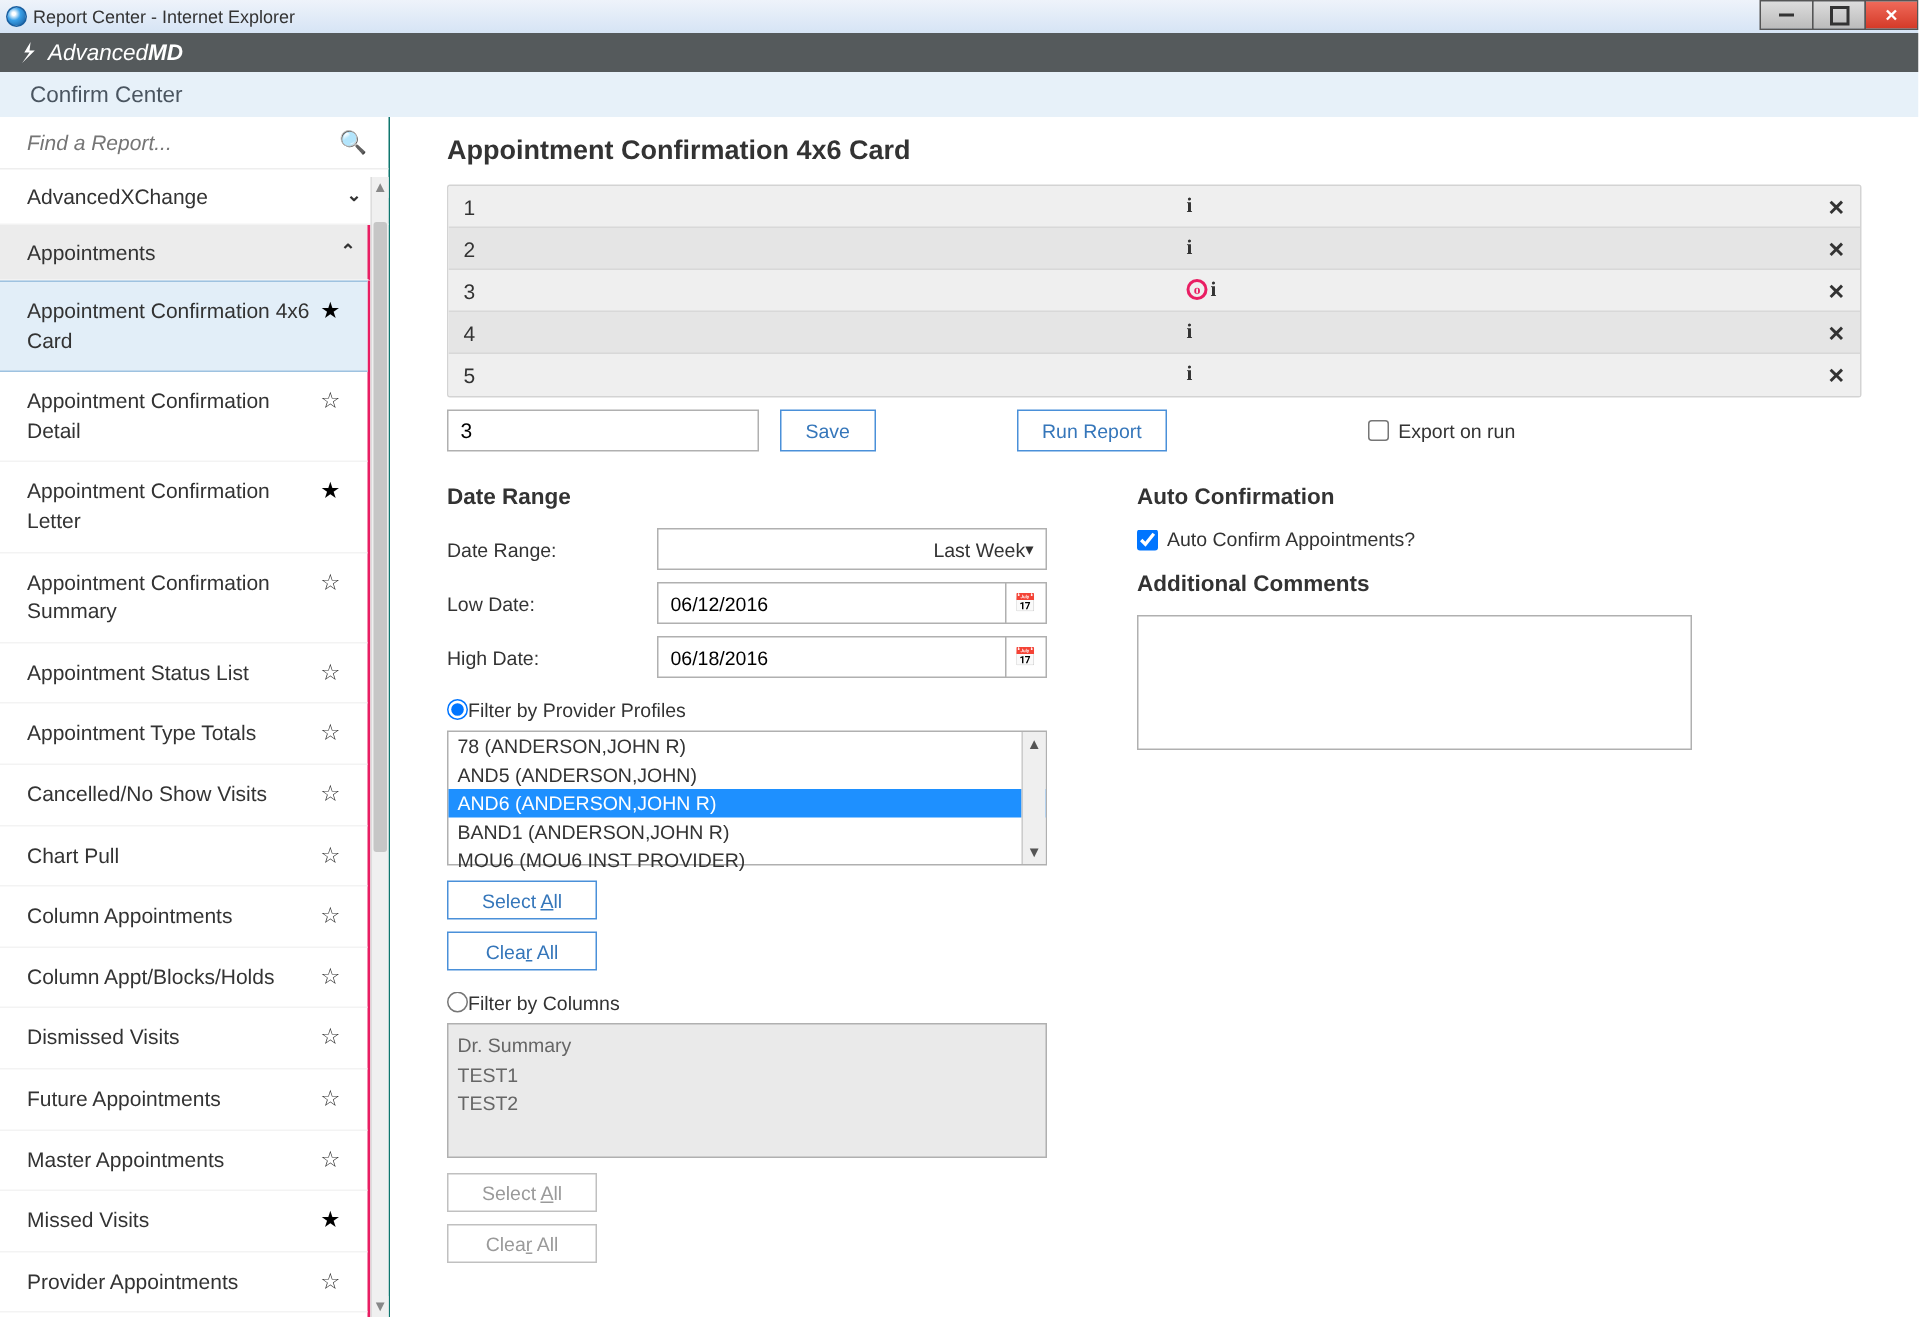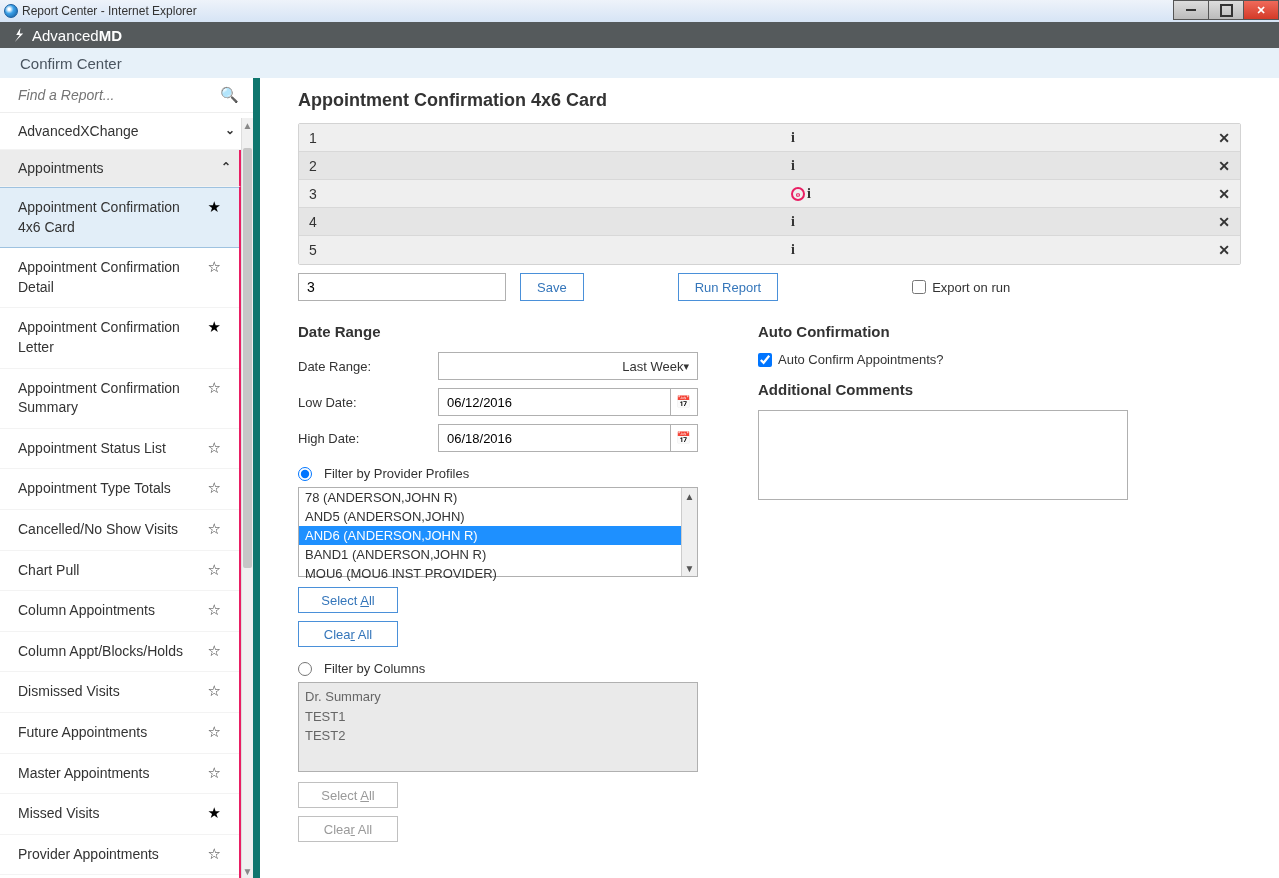--- a/index.html
+++ b/index.html
@@ -10,32 +10,32 @@
 .titlebar-left { display: flex; align-items: center; gap: 4px; padding-left: 4px; }
 .ie-icon { width: 14px; height: 14px; border-radius: 50%; background: radial-gradient(circle at 35% 35%, #fff 10%, #3aa0e8 40%, #1a5fa0 90%); border:1px solid #1a5fa0; }
 .win-btns { display:flex; height:100%; }
 .win-btn { width:36px; height:20px; border:1px solid #555; display:flex;align-items:center;justify-content:center; font-weight:bold; font-size:11px; background:linear-gradient(#ddd,#bbb); color:#333; margin-left:-1px;}
 .win-btn.close { background:linear-gradient(#ef6a5a,#d43a28); color:#fff;}
 .win-btn.max::after{content:"";width:9px;height:9px;border:2px solid #333;}
 .win-btn.min::after{content:"";width:10px;height:2px;background:#333;display:block;}
 
 
 .brandbar { height:26px; background:#555a5c; color:#fff; display:flex; align-items:center; padding-left:12px; font-size:15px;}
-.brand-logo { display:flex; align-items:center; gap:6px;}
+.brand-logo { display:flex; align-items:center; gap:6px;font-style:italic;}
 .brand-bolt { width:14px; height:14px; background:#fff; clip-path:polygon(60% 0,30% 50%,55% 50%,20% 100%,80% 40%,55% 40%);}
 .brand-logo b { font-weight:bold; }
 
 
 .subheader { height:30px; background:#e7f1f9; display:flex; align-items:center; padding-left:20px; font-size:15px; color:#4a5560;}
 
 
 .main { display:flex; height:calc(878px - 22px - 26px - 30px); }
 
 
-.sidebar { width:260px; border-right:7px solid #0f766e; position:relative; background:#fff;}
+.sidebar { width:260px; border-right:1px solid #0f766e; position:relative; background:#fff;}
 .scroll-track { position:absolute; right:0; top:40px; width:12px; bottom:0; background:#f0f0f0; border-left:1px solid #ddd;}
 .scroll-thumb { position:absolute; left:1px; right:1px; top:30px; height:420px; background:#c6c6c6; border-radius:2px;}
 .scroll-arrow{position:absolute; left:0; right:0; height:14px; background:#f0f0f0;display:flex;align-items:center;justify-content:center;color:#888;font-size:10px;}
 .scroll-arrow.up{top:0;}
 .scroll-arrow.down{bottom:0;}
 
 .searchbox { display:flex; align-items:center; padding:8px 14px 8px 18px; border-bottom:1px solid #eee;}
 .searchbox input { flex:1; border:none; outline:none; font-style:italic; color:#8a929a; font-size:14px;}
 .search-icon { font-size:15px; color:#555; }
 
@@ -77,21 +77,21 @@
 .section-title { font-weight:bold; font-size:15px; margin-bottom:12px;}
 
 .form-row { display:flex; align-items:center; margin:8px 0;}
 .form-row label { width:140px; font-size:13px;}
 .select { flex:1; height:28px; border:1px solid #b0b0b0; display:flex; align-items:center; justify-content:flex-end; padding:0 8px; font-size:13px; background:#fff;}
 .select .caret { font-size:11px;}
 .date-input-wrap { display:flex; flex:1;justify-content:space-between;}
 .date-input-wrap input { flex:1; height:28px; border:1px solid #b0b0b0; border-right:none; padding:0 8px; font-size:13px;}
 .date-btn { width:28px; height:28px; border:1px solid #b0b0b0; background:#fff; display:flex; align-items:center; justify-content:center; color:#3576ba; font-size:12px;}
 
-.radio-row { display:flex; align-items:center; gap:12px; margin:14px 0 6px; font-size:13px;}
+.radio-row { display:flex; align-items:flex-start; gap:0; margin:14px 0 6px; font-size:13px;}
 .radio-row input{width:14px;height:14px;}
 
 .listbox { border:1px solid #b0b0b0; height:90px; position:relative; background:#fff; font-size:13px;}
 .listbox .lb-item { padding:2px 6px; }
 .listbox .lb-item.sel { background:#1e90ff; color:#fff;}
 .listbox .lb-scroll { position:absolute; right:0; top:0; bottom:0; width:16px; background:#efefef; border-left:1px solid #ccc;}
 .lb-sarrow{position:absolute;left:0;right:0;height:16px;display:flex;align-items:center;justify-content:center;font-size:10px;color:#555;}
 .lb-sarrow.up{top:0;} .lb-sarrow.down{bottom:0;}
 
 .small-btns { margin:10px 0; }

